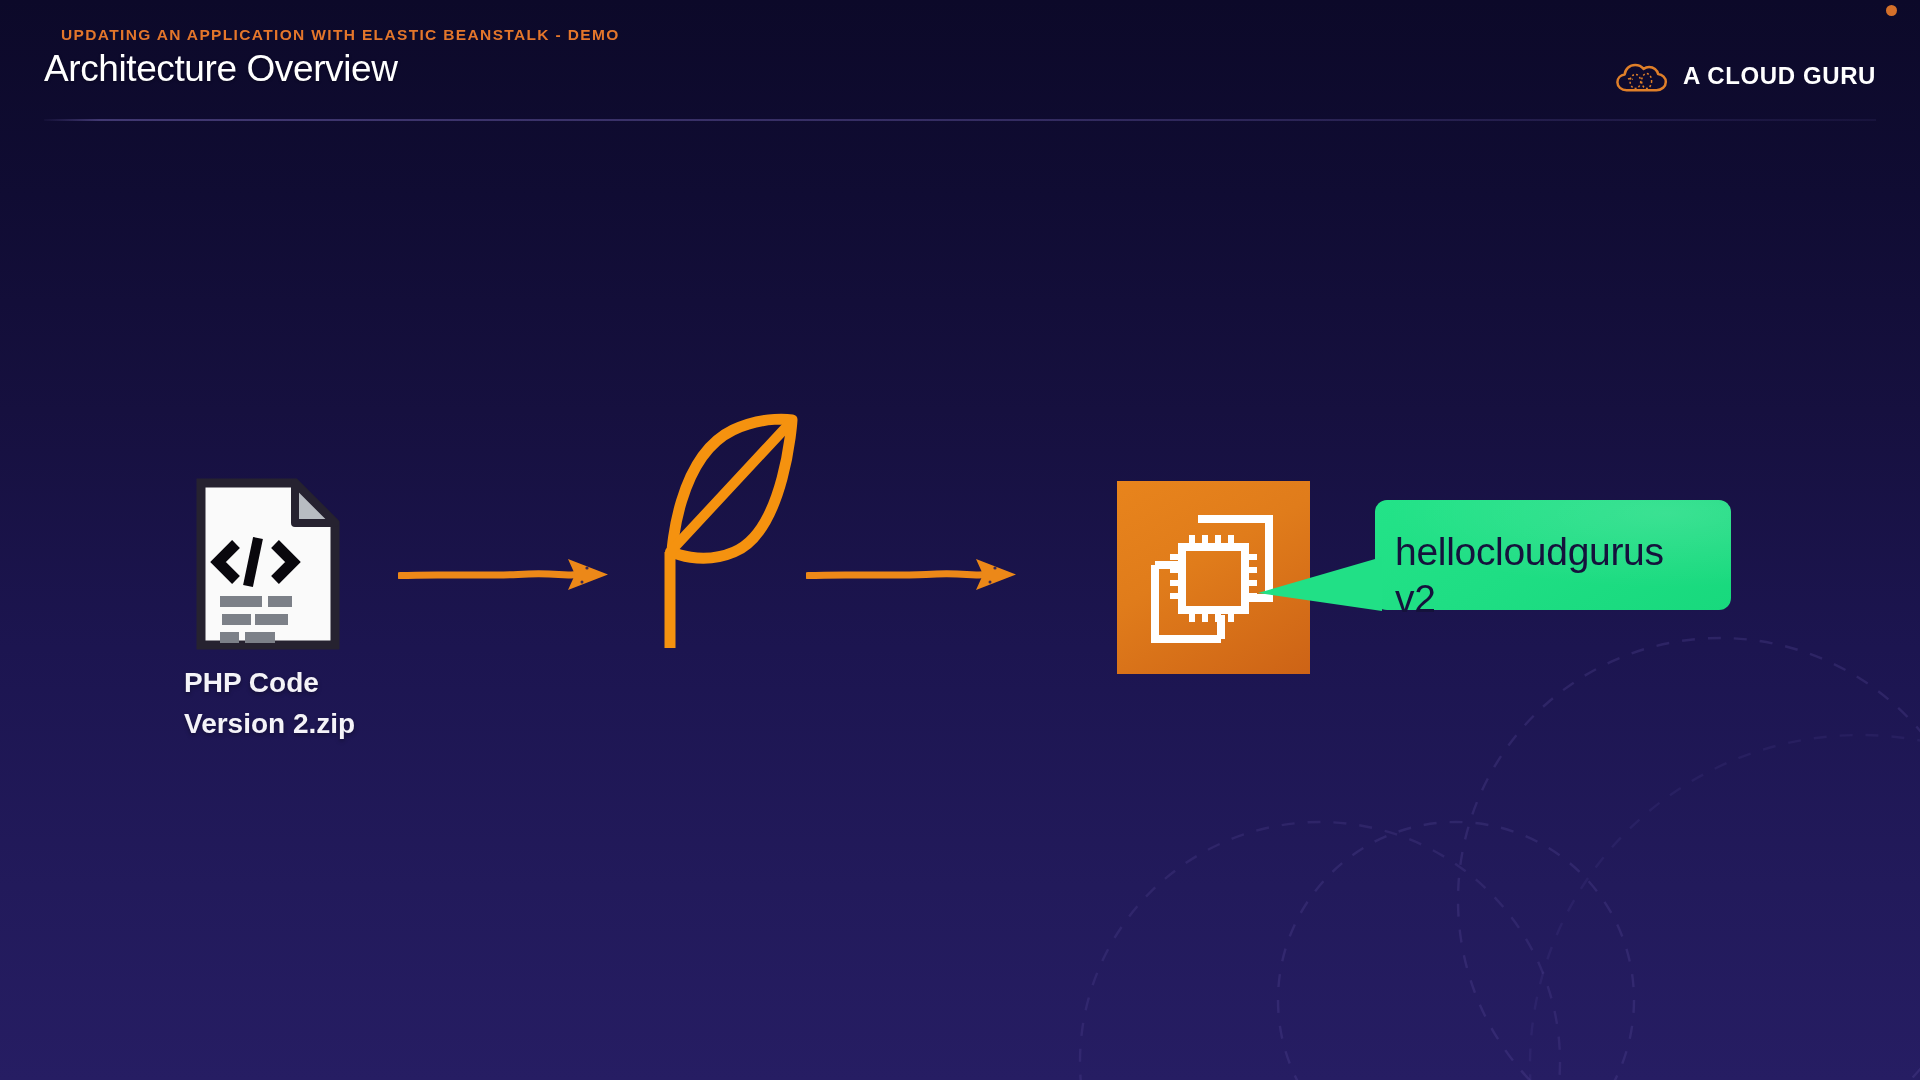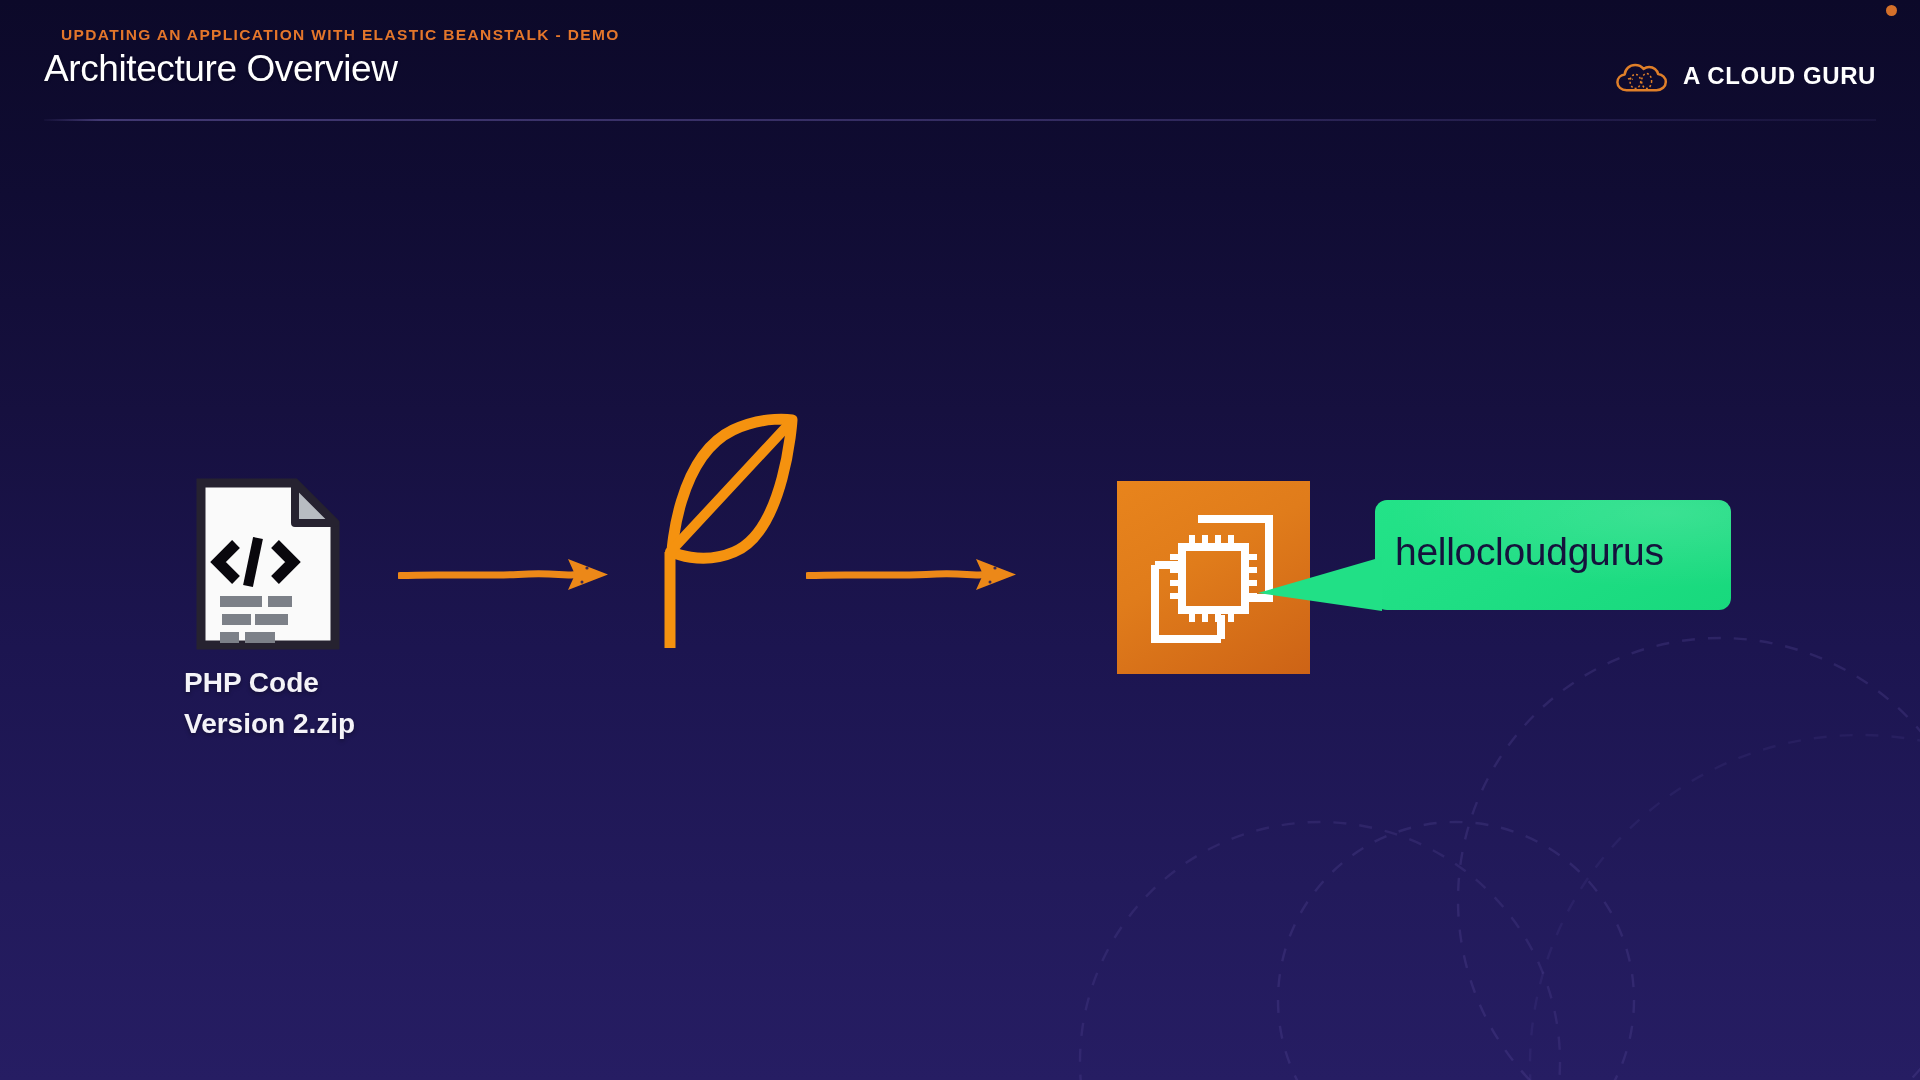--- a/index.html
+++ b/index.html
@@ -255,17 +255,18 @@
       </svg>
     </div>
 
     <svg id="callout-tail" width="125" height="70" viewBox="0 0 125 70" fill="none">
       <path d="M0 38 L124 2 L124 56 Z" fill="#21e086"></path>
     </svg>
 
     <div id="callout-box">
       <div id="callout-text">
         <div>hellocloudgurus</div>
+        <div>v2</div>
       </div>
     </div>
 
   </div>
 </div>
 
 </body></html>

